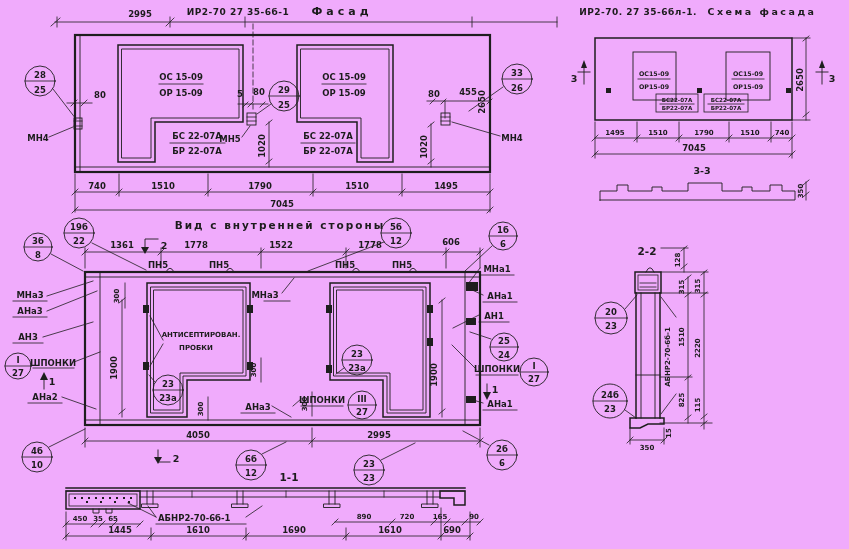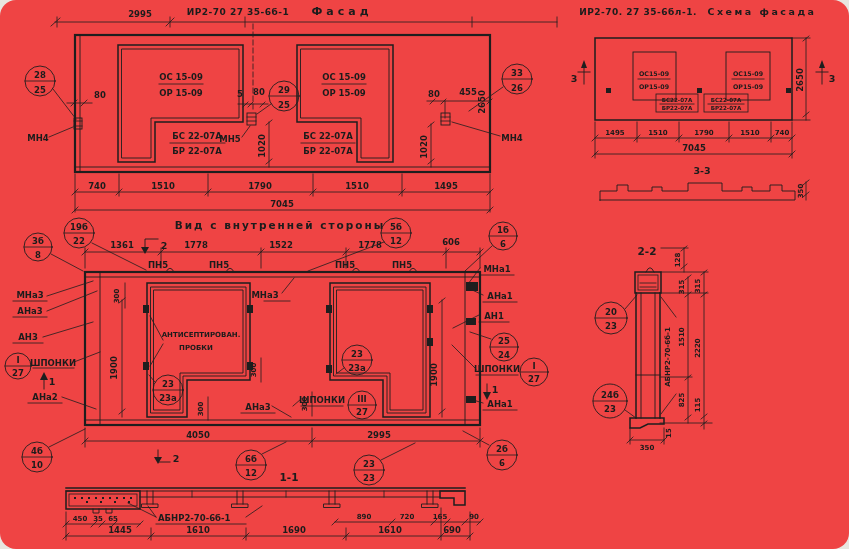--- a/index.html
+++ b/index.html
@@ -1,17 +1,17 @@
 <!DOCTYPE html>
 <html><head>
 <meta charset="utf-8">
 <style>
   html,body{margin:0;padding:0;background:#e8e6e0;}
-  .sheet{position:relative;width:849px;height:549px;background:#ef4444;overflow:hidden;
-         font-family:"DejaVu Sans",sans-serif;border-radius:16px;}
+  .sheet{position:relative;width:849px;height:549px;background:#f0abfc;overflow:hidden;
+         font-family:"DejaVu Sans",sans-serif;}
   svg{position:absolute;left:0;top:0;}
   .ln{stroke:#1e1e1e;fill:none;stroke-width:1;stroke-linecap:square;}
   .thick{stroke-width:2.2;}
   .med{stroke-width:1.5;}
   .thin{stroke-width:.9;}
   .dim{stroke-width:.8;}
   .dash{stroke-dasharray:5 3;stroke-width:.8;}
   .fillb{fill:#1e1e1e;stroke:none;}
   text{font-family:"DejaVu Sans",sans-serif;font-weight:bold;fill:#1c1c1c;}
   .t{font-size:8.5px;text-anchor:middle;}

